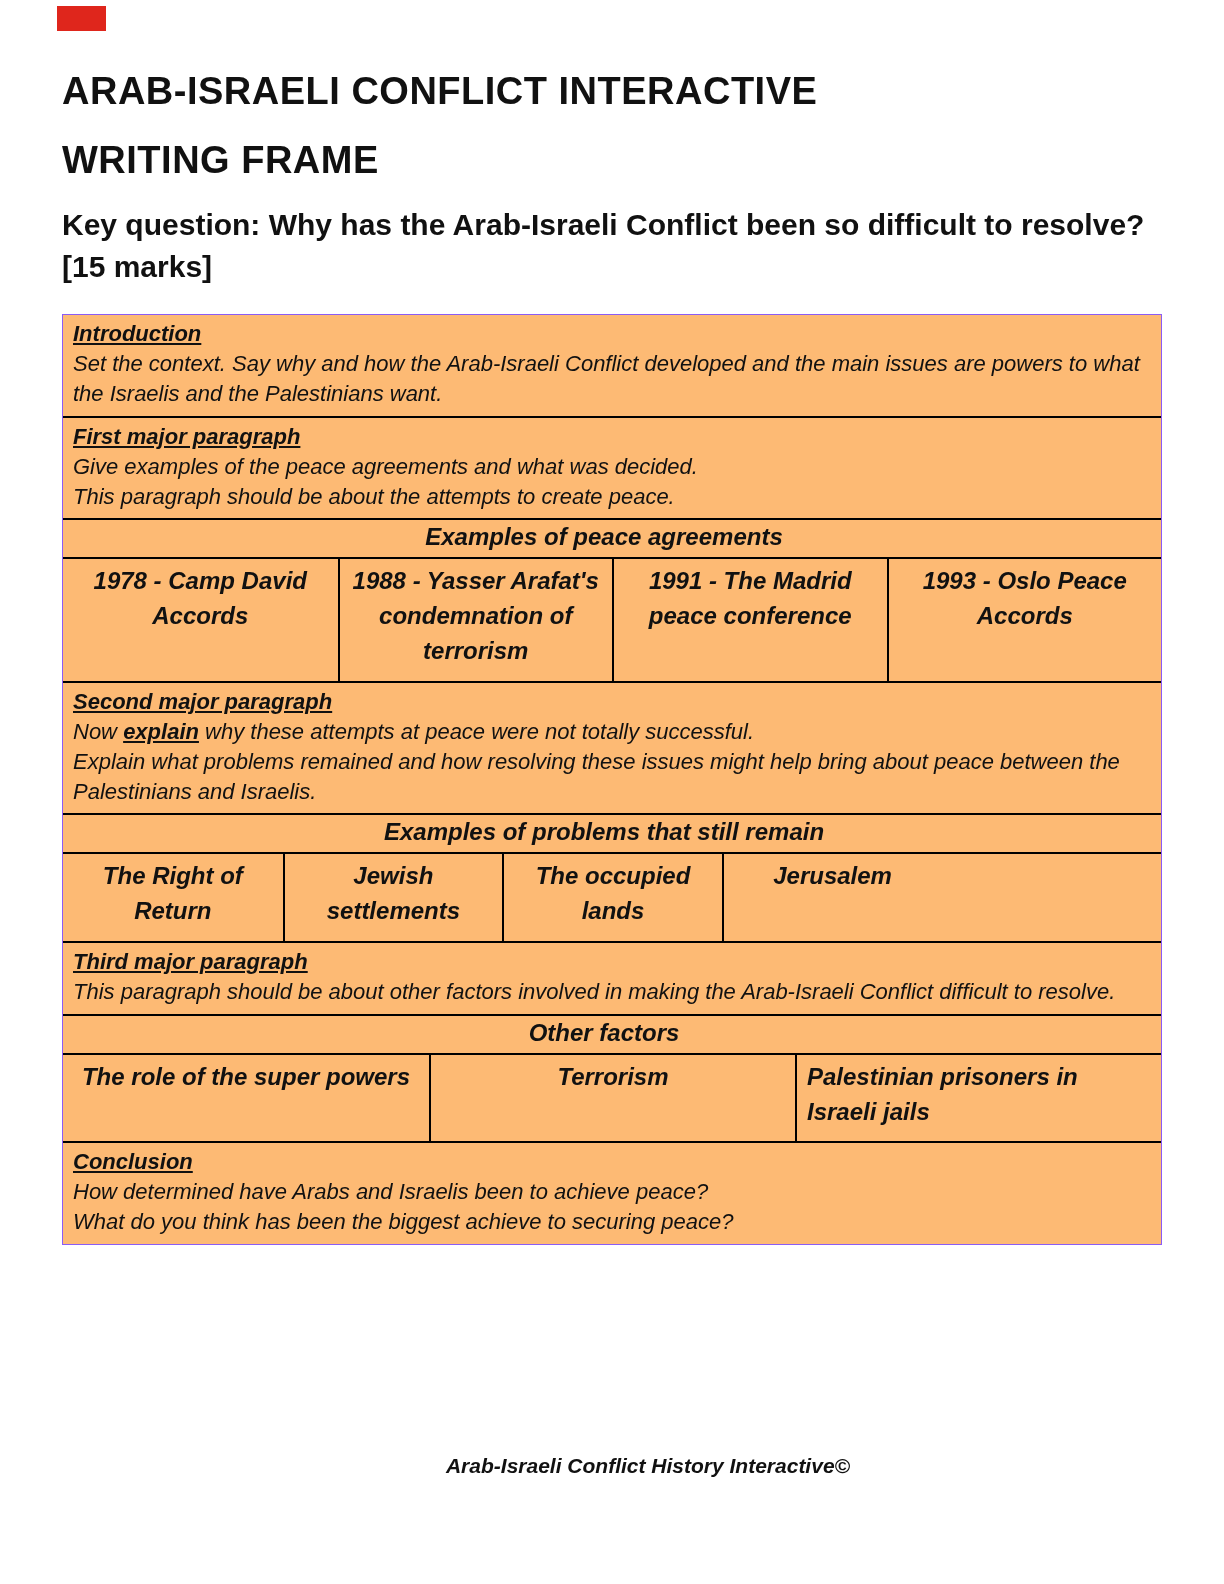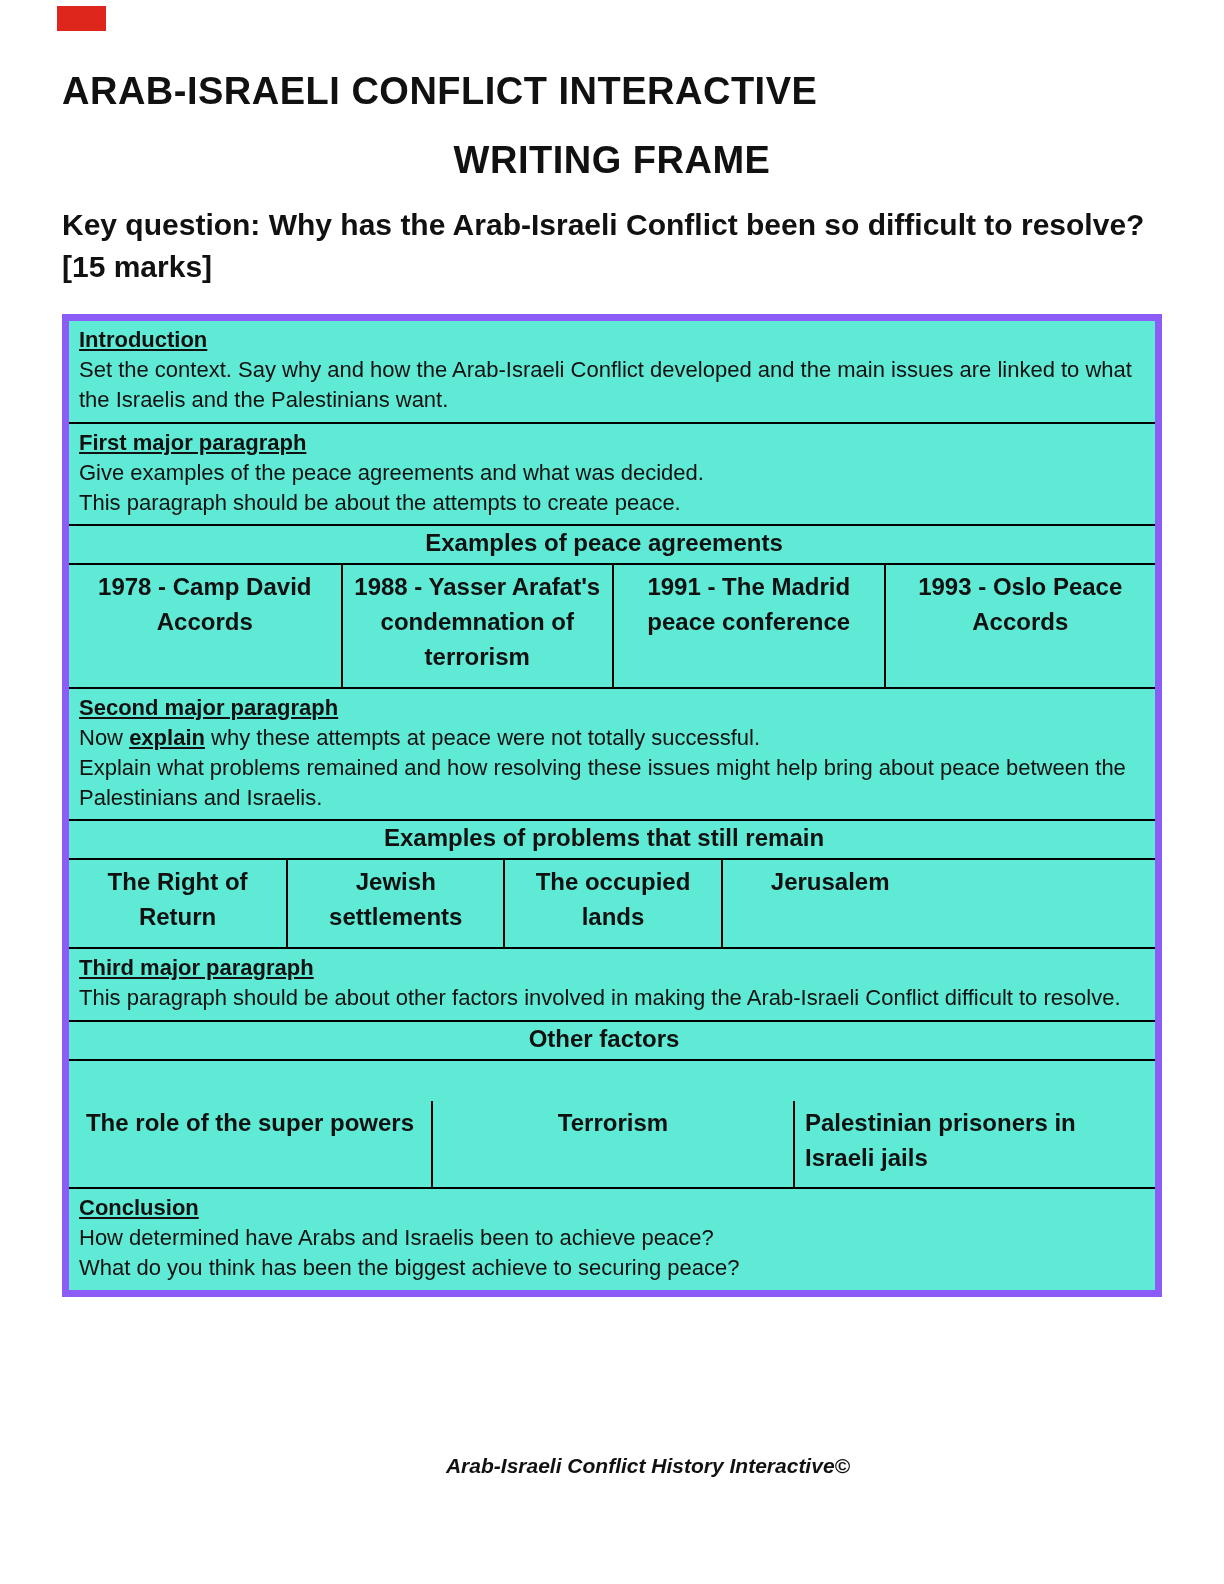--- a/index.html
+++ b/index.html
@@ -25,37 +25,38 @@
   }
 
   .title {
     text-align: left;
     font-size: 38px;
     font-weight: bold;
     margin: 70px 0 0 0;
     letter-spacing: 0.5px;
   }
   .subtitle {
-    text-align: center;
+    text-align: left;
     font-size: 38px;
     font-weight: bold;
     margin: 26px 0 0 0;
     letter-spacing: 0.5px;
   }
   .keyq {
     font-size: 30px;
     font-weight: bold;
     margin: 22px 0 0 0;
     line-height: 1.4;
   }
 
   .frame {
-    border: 7px solid #8b5cf6;
+    border: 1px solid #8b5cf6;
     margin-top: 26px;
-    background: #5eead4;
+    background: #fdba74;
+    font-style: italic;
   }
   .block {
     padding: 4px 10px 7px 10px;
     font-size: 22px;
     line-height: 1.36;
     border-top: 2px solid #000;
   }
   .block.first { border-top: none; }
   .hd {
     font-weight: bold;
@@ -85,21 +86,21 @@
     font-size: 24px;
     line-height: 1.45;
     border-left: 2px solid #000;
   }
   .col.first { border-left: none; }
   .col.left-align { text-align: left; }
 
   
   .w4  { width: 25%; }
   .w5  { width: 20%; }
-  .w3  { width: 33.333%; margin-top: 40px; }
+  .w3  { width: 33.333%; }
 
   .footer {
     position: absolute;
     left: 0;
     bottom: 106px;
     width: 100%;
     text-align: center;
     font-size: 21px;
     font-weight: bold;
     font-style: italic;
@@ -114,21 +115,21 @@
 <div class="page">
 
   <div class="title">ARAB-ISRAELI CONFLICT INTERACTIVE</div>
   <div class="subtitle">WRITING FRAME</div>
   <div class="keyq">Key question: Why has the Arab-Israeli Conflict been so difficult to resolve?  [15 marks]</div>
 
   <div class="frame">
 
     <div class="block first">
       <div><span class="hd">Introduction</span></div>
-      <div>Set the context. Say why and how the Arab-Israeli Conflict developed and the main issues are linked to what the Israelis and the Palestinians want.</div>
+      <div>Set the context. Say why and how the Arab-Israeli Conflict developed and the main issues are powers to what the Israelis and the Palestinians want.</div>
     </div>
 
     <div class="block">
       <div><span class="hd">First major paragraph</span></div>
       <div>Give examples of the peace agreements and what was decided.</div>
       <div>This paragraph should be about the attempts to create peace.</div>
     </div>
 
     <div class="center-head">Examples of peace agreements</div>
 

